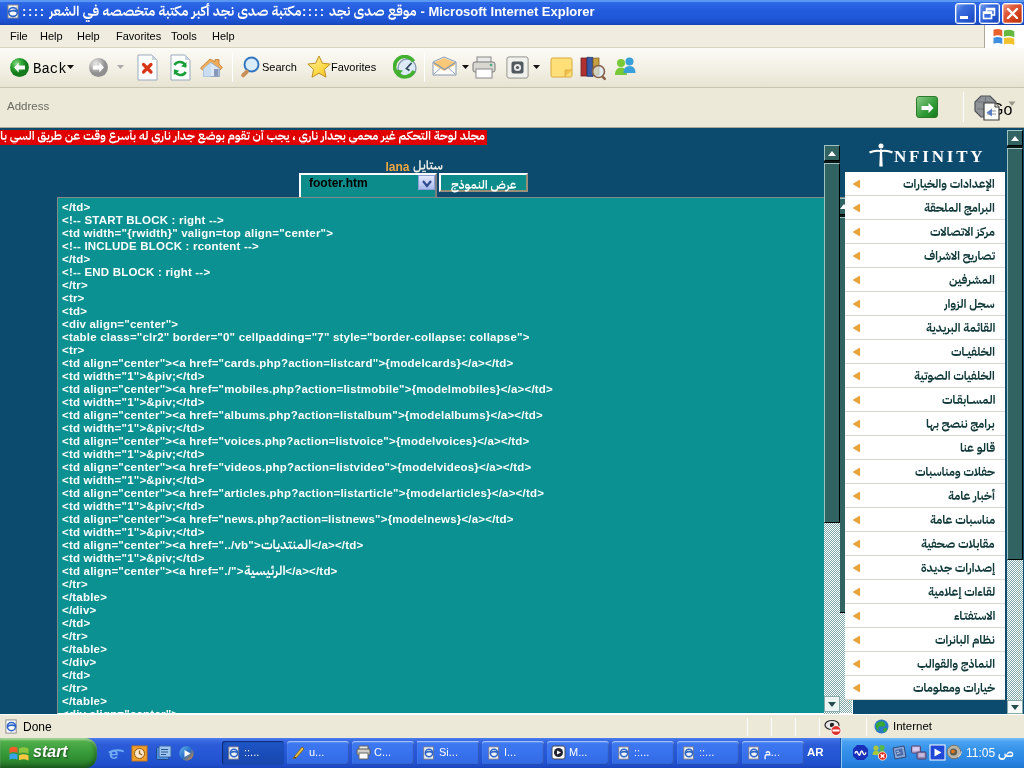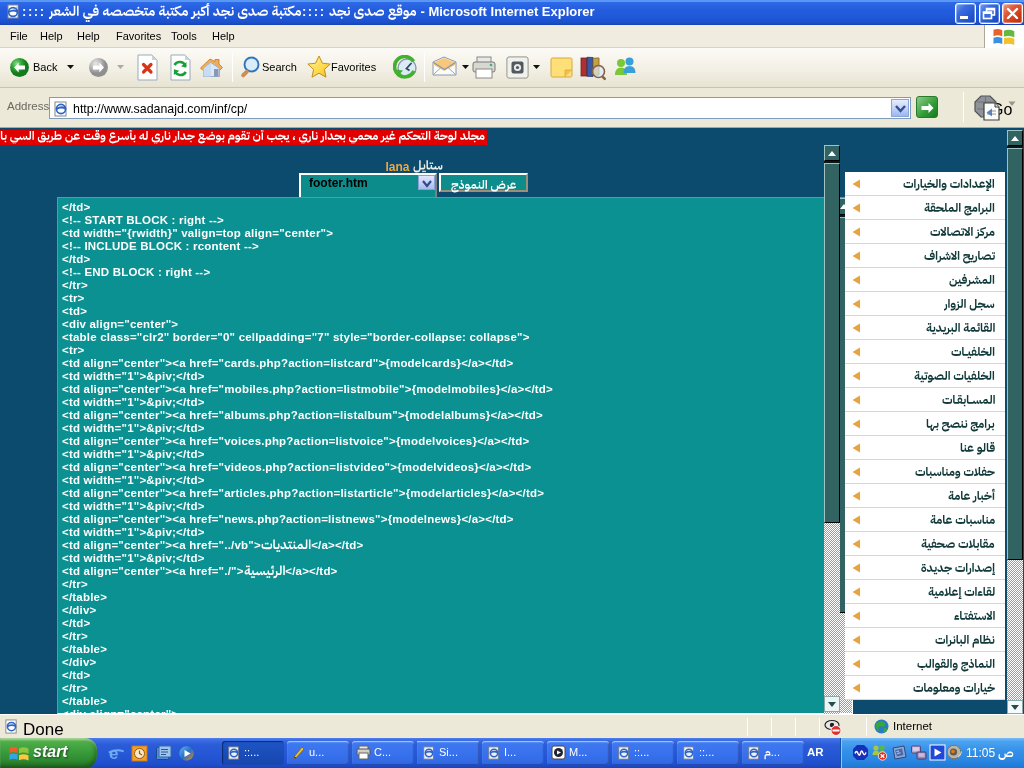--- a/index.html
+++ b/index.html
@@ -57,21 +57,21 @@
 <circle cx="12.5" cy="12.5" r="11.2" fill="url(#gb)"></circle>
         <defs>
           <radialGradient id="gb" cx="35%" cy="30%">
             <stop offset="0%" stop-color="#8FD98F"></stop>
             <stop offset="55%" stop-color="#2FA834"></stop>
             <stop offset="100%" stop-color="#157A1E"></stop>
           </radialGradient>
         </defs>
 <path d="M11.5 6.5 L6 12.5 L11.5 18.5 L11.5 15 L19 15 L19 10 L11.5 10 Z" fill="#fff"></path>
       </svg>
-<span class="abs" style="left:33px;top:13px;font-size:11px;">Back</span>
+<span class="abs" style="left:33px;top:13px;font-size:14px;font-family:Liberation Mono, monospace;">Back</span>
 <svg class="abs" style="left:66px;top:16px" width="9" height="6" viewBox="0 0 9 6">
         <path d="M1 1 L4.5 5 L8 1 Z" fill="#111"></path>
       </svg>
 <svg class="abs" style="left:88px;top:9px" width="21" height="21" viewBox="0 0 25 25">
 <circle cx="12.5" cy="12.5" r="11.2" fill="url(#gf)"></circle>
         <defs>
           <radialGradient id="gf" cx="35%" cy="30%">
             <stop offset="0%" stop-color="#E8E8E8"></stop>
             <stop offset="55%" stop-color="#BDBDBD"></stop>
             <stop offset="100%" stop-color="#8F8F8F"></stop>
@@ -165,33 +165,20 @@
       </svg>
 <svg class="abs" style="left:612px;top:7px" width="26" height="25" viewBox="0 0 26 25">
 <circle cx="9" cy="8" r="4" fill="#78C838"></circle>
         <path d="M3 20 Q3 12.5 9 12.5 Q15 12.5 15 20 Z" fill="#78C838"></path>
 <circle cx="17.5" cy="6.5" r="4" fill="#38A0D8"></circle>
         <path d="M11.5 18 Q11.5 11 17.5 11 Q23.5 11 23.5 18 Z" fill="#38A0D8"></path>
       </svg>
 </div>
 <div class="abs" style="left:0;top:88px;width:1024px;height:40px;background:#ECE9D8;">
 <span class="abs" style="left:7px;top:12px;font-size:11.5px;color:#6A6A62;">Address</span>
-<div class="abs" style="left:49px;top:9px;width:862px;height:22px;background:#fff;border:1px solid #7F9DB9;">
-<svg class="abs" style="left:3px;top:2.5px" width="16" height="16" viewBox="0 0 16 16">
- <rect x="2" y="1" width="11" height="14" fill="#fdfdfd" stroke="#888" stroke-width="1"></rect>
- <circle cx="8" cy="8" r="4.6" fill="none" stroke="#2C64C8" stroke-width="1.7"></circle>
- <path d="M3.2 7 Q8 4.2 13 6.2 L12.4 8.7 Q8 6.3 3.8 8.9 Z" fill="#2C64C8"></path>
-</svg>
-<span class="abs" style="left:23px;top:3.5px;font-size:12.4px;color:#000;">http://www.sadanajd.com/inf/cp/</span>
-<div class="abs" style="right:1px;top:1px;width:18px;height:18px;background:linear-gradient(180deg,#E6EDFD 0%,#C0D0F8 55%,#9EB6EE 100%);border:1px solid #8CA4DC;">
-<svg style="display:block;margin:5px 0 0 3px" width="11" height="8" viewBox="0 0 11 8">
-            <path d="M1 1 L5.5 6 L10 1" fill="none" stroke="#30508F" stroke-width="2.4"></path>
-          </svg>
-        </div>
-</div>
 <div class="abs" style="left:916px;top:8px;width:22px;height:22px;border-radius:3px;background:linear-gradient(135deg,#8CCC8C,#2F9A34 60%,#187A20);border:1px solid #2A7A2A;">
 <svg style="display:block;margin:4px 0 0 3px" width="15" height="14" viewBox="0 0 15 14">
           <path d="M8.5 2 L13.5 7 L8.5 12 L8.5 9 L1.5 9 L1.5 5 L8.5 5 Z" fill="#fff"></path>
         </svg>
       </div>
 <span class="abs" style="left:991px;top:13px;font-size:16px;">Go</span>
 <div class="abs" style="left:963px;top:4px;width:1px;height:30px;background:#C8C4B4;border-right:1px solid #fff;"></div>
 <svg class="abs" style="left:973px;top:6px" width="30" height="28" viewBox="0 0 30 28">
 <path d="M8 2 L17 2 L23 8 L23 17 L17 23 L8 23 L2 17 L2 8 Z" fill="#909498" stroke="#505458" stroke-width="1.2"></path>
 <path d="M4 8 L21 8 M4 15 L21 15 M12.5 2 L12.5 23" stroke="#70747A" stroke-width="1"></path>
@@ -252,20 +239,29 @@
           </svg>
         </div>
  <div style="position:absolute;left:0;top:16px;width:16px;height:2px;background:#081818;"></div>
  <div style="position:absolute;left:0;top:18px;width:16px;height:360px;background:#316363;border:1px solid;border-color:#9FC2C2 #000 #000 #9FC2C2;"></div>
  <div style="position:absolute;left:0;top:551px;width:16px;height:16px;background:#EDF4F4;border:1px solid #88AAAA;">
   <svg style="display:block;margin:5px 0 0 3px" width="8" height="5" viewBox="0 0 8 5">
             <path d="M4 5 L8 0 L0 0 Z" fill="#244C4C"></path>
           </svg>
         </div>
 </div>
+<div class="abs" style="left:845px;top:14px;width:160px;height:26px;color:#fff;">
+<svg class="abs" style="left:23px;top:1px" width="26" height="25" viewBox="0 0 26 25">
+<circle cx="13" cy="3" r="2.5" fill="#fff"></circle>
+<path d="M12 6.2 L14 6.2 L14.7 23.5 L11.3 23.5 Z" fill="#fff"></path>
+<path d="M1 8.6 Q7 5.8 12.2 7 L12.2 9 Q7 8.2 2 10.6 Z" fill="#fff"></path>
+<path d="M25 8.6 Q19 5.8 13.8 7 L13.8 9 Q19 8.2 24 10.6 Z" fill="#fff"></path>
+</svg>
+<span class="abs" style="left:49px;top:5px;font-family:'Liberation Serif',serif;font-size:17px;font-weight:bold;letter-spacing:2.8px;">NFINITY</span>
+</div>
 <div class="abs" style="left:845px;top:44px;width:160px;height:528px;background:#D8D8D0;">
         <div style="position:absolute;left:0;top:0px;width:160px;height:23px;background:#fff;">
 <svg style="position:absolute;left:7px;top:7px" width="9" height="10" viewBox="0 0 9 10">
             <path d="M8 0.5 L8 9.5 L0.5 5 Z" fill="#E8A33D"></path>
           </svg>
 <div style="position:absolute;right:10px;top:2.5px;"><svg width="91.8" height="17.7" viewBox="0 -1085 7777 1500">
               <path fill="#123A3A" d="M431 12Q322 12 248 0Q173 -12 127 -40Q81 -67 60 -111Q40 -155 40 -220Q40 -260 50 -308Q61 -356 80 -403L176 -375Q159 -341 150 -310Q140 -278 140 -253Q140 -224 152 -204Q164 -185 191 -173Q218 -161 262 -156Q306 -150 371 -150H511Q577 -150 622 -153Q667 -156 694 -164Q722 -171 734 -182Q747 -194 747 -211Q747 -226 744 -250Q742 -273 735 -311L718 -404L827 -422L842 -329Q847 -302 850 -269Q853 -236 853 -211Q853 -144 834 -101Q816 -58 768 -33Q721 -8 640 2Q558 12 431 12ZM509 -363Q483 -363 466 -379Q450 -395 450 -430Q450 -465 466 -481Q483 -497 509 -497H529Q555 -497 572 -481Q588 -465 588 -430Q588 -395 572 -379Q555 -363 529 -363ZM351 -363Q325 -363 308 -379Q292 -395 292 -430Q292 -465 308 -481Q325 -497 351 -497H371Q397 -497 414 -481Q430 -465 430 -430Q430 -395 414 -379Q397 -363 371 -363ZM943 -740H1063V0H943ZM1063 90H1103Q1194 90 1236 53Q1279 16 1278 -70Q1278 -93 1275 -118Q1272 -144 1267 -173L1246 -306L1355 -323L1370 -230Q1378 -182 1382 -142Q1387 -101 1387 -75Q1387 -3 1369 55Q1351 113 1315 154Q1279 196 1226 218Q1173 240 1104 240H1063ZM1681 0Q1580 0 1531 -48Q1482 -96 1482 -204V-740H1602V-224Q1602 -179 1620 -164Q1638 -150 1682 -150H1712V-30L1682 0ZM1682 -120 1712 -150H1742Q1822 -150 1822 -220V-363H1932V-220Q1932 -150 2002 -150H2042V-30L2012 0Q1932 0 1890 -32Q1849 -65 1835 -135H1829Q1815 -65 1781 -32Q1747 0 1682 0ZM1946 215Q1920 215 1904 199Q1887 183 1887 148Q1887 113 1904 97Q1920 81 1946 81H1966Q1992 81 2008 97Q2025 113 2025 148Q2025 183 2008 199Q1992 215 1966 215ZM1788 215Q1762 215 1746 199Q1729 183 1729 148Q1729 113 1746 97Q1762 81 1788 81H1808Q1834 81 1850 97Q1867 113 1867 148Q1867 183 1850 199Q1834 215 1808 215ZM2012 -120 2042 -150H2111Q2167 -150 2212 -152Q2256 -153 2296 -159Q2336 -165 2374 -177Q2412 -189 2455 -210L2492 -228V-233L2332 -267L2181 -304V-229H2066V-306Q2066 -377 2096 -410Q2127 -443 2190 -443Q2198 -443 2206 -442Q2215 -441 2226 -439Q2238 -437 2254 -433Q2270 -429 2294 -423L2487 -373Q2527 -362 2573 -356Q2619 -350 2664 -350H2684V-200H2614Q2615 -172 2630 -161Q2646 -150 2684 -150H2714V-30L2684 0Q2609 -1 2568 -34Q2526 -68 2516 -139L2512 -136Q2446 -91 2394 -64Q2341 -38 2294 -24Q2247 -9 2203 -4Q2159 0 2111 0H2012ZM2306 -523Q2280 -523 2264 -539Q2247 -555 2247 -590Q2247 -625 2264 -641Q2280 -657 2306 -657H2326Q2352 -657 2368 -641Q2385 -625 2385 -590Q2385 -555 2368 -539Q2352 -523 2326 -523ZM2684 -120 2714 -150H2758Q2796 -150 2808 -164Q2821 -179 2821 -210V-740H2941V-210Q2941 -103 2900 -52Q2858 -1 2758 0H2684ZM3061 -740H3181V0H3061ZM3271 90H3335Q3466 90 3527 44Q3588 -1 3588 -73V-99H3582Q3567 -48 3534 -24Q3500 0 3449 0Q3368 0 3322 -48Q3277 -95 3277 -180Q3277 -232 3292 -276Q3308 -321 3336 -354Q3363 -386 3400 -404Q3438 -423 3482 -423Q3531 -423 3570 -402Q3608 -382 3634 -344Q3661 -305 3675 -249Q3689 -193 3689 -123Q3689 48 3602 144Q3514 240 3345 240H3271ZM3480 -150Q3519 -150 3545 -154Q3571 -157 3587 -165Q3583 -214 3550 -244Q3517 -273 3469 -273Q3430 -273 3404 -252Q3377 -232 3377 -200Q3377 -173 3399 -162Q3421 -150 3459 -150ZM4391 12Q4282 12 4208 0Q4133 -12 4087 -40Q4041 -67 4020 -111Q4000 -155 4000 -220Q4000 -260 4010 -308Q4021 -356 4040 -403L4136 -375Q4119 -341 4110 -310Q4100 -278 4100 -253Q4100 -224 4112 -204Q4124 -185 4151 -173Q4178 -161 4222 -156Q4266 -150 4331 -150H4471Q4537 -150 4582 -153Q4627 -156 4654 -164Q4682 -171 4694 -182Q4707 -194 4707 -211Q4707 -226 4704 -250Q4702 -273 4695 -311L4678 -404L4787 -422L4802 -329Q4807 -302 4810 -269Q4813 -236 4813 -211Q4813 -144 4794 -101Q4776 -58 4728 -33Q4681 -8 4600 2Q4518 12 4391 12ZM4469 -363Q4443 -363 4426 -379Q4410 -395 4410 -430Q4410 -465 4426 -481Q4443 -497 4469 -497H4489Q4515 -497 4532 -481Q4548 -465 4548 -430Q4548 -395 4532 -379Q4515 -363 4489 -363ZM4311 -363Q4285 -363 4268 -379Q4252 -395 4252 -430Q4252 -465 4268 -481Q4285 -497 4311 -497H4331Q4357 -497 4374 -481Q4390 -465 4390 -430Q4390 -395 4374 -379Q4357 -363 4331 -363ZM4903 -740H5023V0H4903ZM5257 0Q5187 0 5150 -35Q5113 -70 5113 -147V-214H5228V-150H5381Q5448 -150 5448 -202Q5448 -214 5442 -228Q5436 -241 5423 -258Q5410 -275 5390 -296Q5369 -317 5339 -345L5240 -437L5342 -547L5423 -467Q5460 -430 5486 -398Q5512 -366 5528 -335Q5544 -304 5551 -272Q5558 -239 5558 -202Q5558 -106 5509 -53Q5460 0 5371 0ZM5653 -740H5773V0H5653ZM6007 0Q5937 0 5900 -35Q5863 -70 5863 -147V-214H5978V-150H6115Q6148 -150 6164 -160Q6179 -170 6179 -193Q6179 -204 6174 -219Q6170 -234 6165 -249L6077 -502L6205 -547L6306 -258Q6317 -225 6328 -204Q6339 -183 6352 -171Q6364 -159 6378 -154Q6393 -150 6413 -150H6443V-30L6413 0Q6371 0 6340 -6Q6309 -12 6284 -28Q6260 -44 6240 -70Q6221 -96 6203 -137L6199 -135Q6193 -99 6182 -73Q6172 -47 6156 -31Q6140 -15 6117 -8Q6094 0 6062 0ZM6413 -120 6443 -150H6523V-155Q6503 -184 6492 -217Q6482 -250 6482 -288Q6482 -337 6500 -380Q6517 -423 6548 -456Q6578 -488 6620 -506Q6661 -525 6710 -525Q6791 -525 6842 -492Q6893 -459 6927 -402L6820 -307Q6798 -342 6769 -358Q6740 -375 6700 -375Q6644 -375 6613 -352Q6582 -330 6582 -288Q6582 -237 6625 -210Q6668 -182 6746 -182Q6772 -182 6801 -186Q6830 -190 6854 -197L6951 -224L6989 -89L6842 -44Q6799 -31 6759 -22Q6719 -14 6671 -9Q6623 -4 6561 -2Q6499 0 6413 0ZM7053 -150 7225 -305 6993 -523 7080 -617 7320 -391Q7337 -410 7344 -432Q7352 -455 7352 -492V-740H7472V-492Q7472 -466 7468 -444Q7463 -422 7454 -402Q7444 -382 7428 -364Q7412 -345 7390 -325L7425 -293Q7446 -273 7461 -255Q7476 -237 7485 -219Q7494 -201 7498 -182Q7502 -162 7502 -140Q7502 -110 7492 -84Q7481 -59 7462 -40Q7444 -21 7419 -10Q7394 0 7364 0H7053ZM7292 -243 7186 -154 7187 -150H7392ZM7058 185H7100L7101 180Q7081 158 7081 127Q7081 85 7112 58Q7142 30 7190 30Q7219 30 7246 42Q7273 54 7293 75L7245 142Q7221 118 7190 118Q7173 118 7162 126Q7152 134 7152 145Q7152 178 7221 178H7295V266H7058ZM7597 -740H7717V0H7597Z"></path>
             </svg></div>
         </div>
         <div style="position:absolute;left:0;top:24px;width:160px;height:23px;background:#fff;">
@@ -452,21 +448,21 @@
           </svg>
         </div>
 </div>
 </div>
 <div class="abs" style="left:0;top:714px;width:1024px;height:24px;background:#ECE9D8;border-top:1px solid #fff;">
 <svg class="abs" style="left:4px;top:4px" width="15" height="15" viewBox="0 0 16 16">
  <rect x="2" y="1" width="11" height="14" fill="#fdfdfd" stroke="#888" stroke-width="1"></rect>
  <circle cx="8" cy="8" r="4.4" fill="none" stroke="#2C64C8" stroke-width="1.6"></circle>
  <path d="M3.4 7 Q8 4.4 12.8 6.3 L12.2 8.6 Q8 6.4 4 8.8 Z" fill="#2C64C8"></path>
 </svg>
-<span class="abs" style="left:23px;top:5px;font-size:17px;">Done</span>
+<span class="abs" style="left:23px;top:5px;font-size:12px;">Done</span>
 <div class="abs" style="left:747px;top:3px;width:1px;height:18px;background:#ACA899;border-right:1px solid #fff;"></div>
 <div class="abs" style="left:771px;top:3px;width:1px;height:18px;background:#ACA899;border-right:1px solid #fff;"></div>
 <div class="abs" style="left:795px;top:3px;width:1px;height:18px;background:#ACA899;border-right:1px solid #fff;"></div>
 <div class="abs" style="left:819px;top:3px;width:1px;height:18px;background:#ACA899;border-right:1px solid #fff;"></div>
 <svg class="abs" style="left:824px;top:4px" width="18" height="17" viewBox="0 0 18 17">
 <ellipse cx="8" cy="6" rx="7" ry="4.5" fill="#E8E8E8" stroke="#222" stroke-width="1.2"></ellipse>
 <circle cx="8" cy="6" r="2.2" fill="#222"></circle>
 <circle cx="12" cy="11.5" r="5" fill="#E03030" stroke="#fff" stroke-width="1"></circle>
 <rect x="8.5" y="10.5" width="7" height="2" fill="#fff"></rect>
       </svg>

